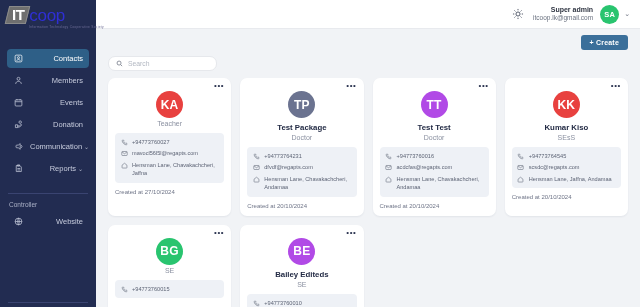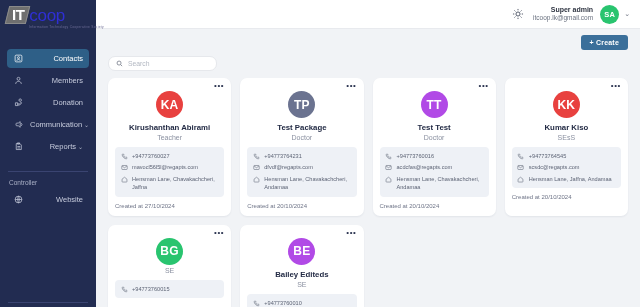--- a/index.html
+++ b/index.html
@@ -240,20 +240,29 @@
       <div class="nav-item">
         <span class="nav-ico">
           <svg viewBox="0 0 16 16" fill="none" stroke="currentColor" stroke-width="1.3">
             <circle cx="8" cy="5" r="2.6"></circle>
               <path d="M3 14c0-2.8 2.2-4.4 5-4.4s5 1.6 5 4.4"></path>
           </svg>
         </span>
         <span class="nav-label">Members</span>
       </div>
 
+      <div class="nav-item">
+        <span class="nav-ico">
+          <svg viewBox="0 0 16 16" fill="none" stroke="currentColor" stroke-width="1.3">
+            <rect x="2" y="3.2" width="12" height="11" rx="1.6"></rect>
+              <path d="M2 6.6h12M5.2 1.8v2.6M10.8 1.8v2.6"></path>
+          </svg>
+        </span>
+        <span class="nav-label">Events</span>
+      </div>
 
       <div class="nav-item">
         <span class="nav-ico">
           <svg viewBox="0 0 16 16" fill="none" stroke="currentColor" stroke-width="1.3">
             <path d="M2.5 13.5v-5h4v5z"></path>
               <path d="M6.5 10.5h3.2l2.6-2.4c.7-.6 1.7.4 1 1.1l-3.4 3.4H6.5"></path>
             <circle cx="11" cy="3.8" r="2.2"></circle>
           </svg>
         </span>
         <span class="nav-label">Donation</span>
@@ -331,21 +340,20 @@
           </svg>
           <input class="search-input" type="text" placeholder="Search" style="">
         </div>
       </div>
 
       <div class="grid">
 
         <div class="card">
           <div class="card-menu">•••</div>
           <div class="card-avatar" style="background:#e8413f">KA</div>
-          <div class="card-name">Kirushanthan Abirami</div>
           <div class="card-role">Teacher</div>
           <div class="card-info">
             <div class="info-row">
               <span class="info-ico">
                   <svg viewBox="0 0 16 16" fill="none" stroke="#6b7280" stroke-width="1.4">
                     <path d="M4 2.6 6 2.6 7.1 5.2 5.8 6.4a8 8 0 0 0 3.8 3.8l1.2-1.3 2.6 1.1v2a1.4 1.4 0 0 1-1.5 1.4C7.6 13 3 8.4 2.6 4.1A1.4 1.4 0 0 1 4 2.6z"></path>
                   </svg>
                 </span>
               <span class="info-text">+94773760027</span>
             </div>

